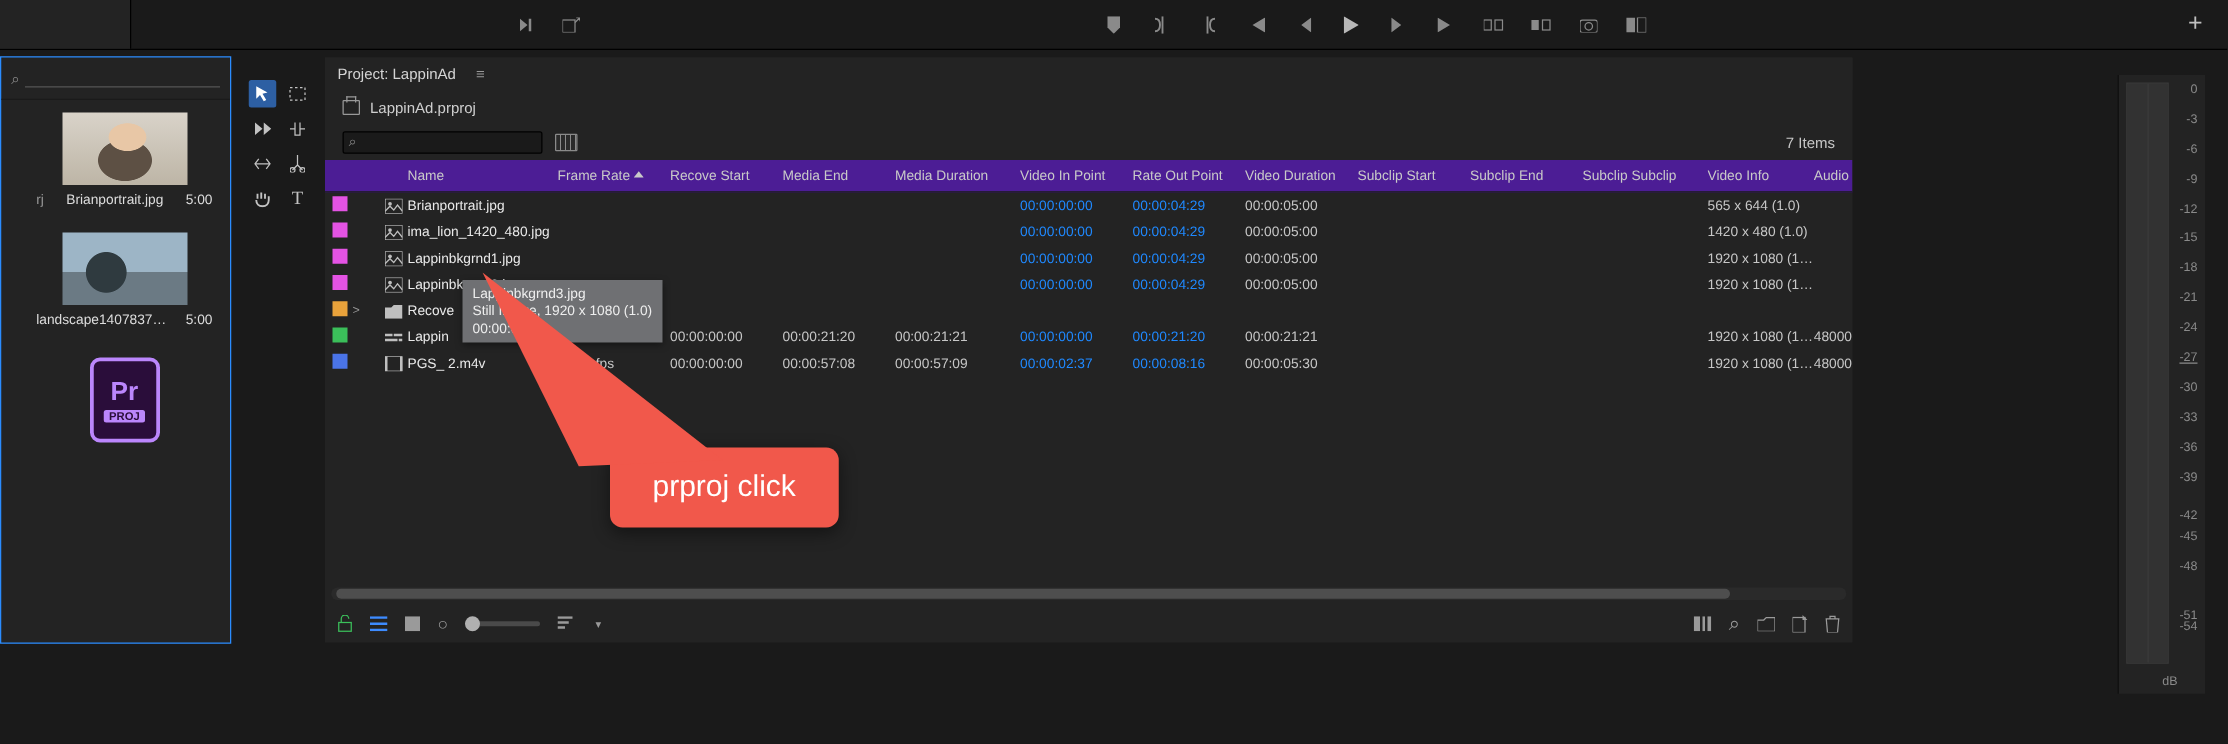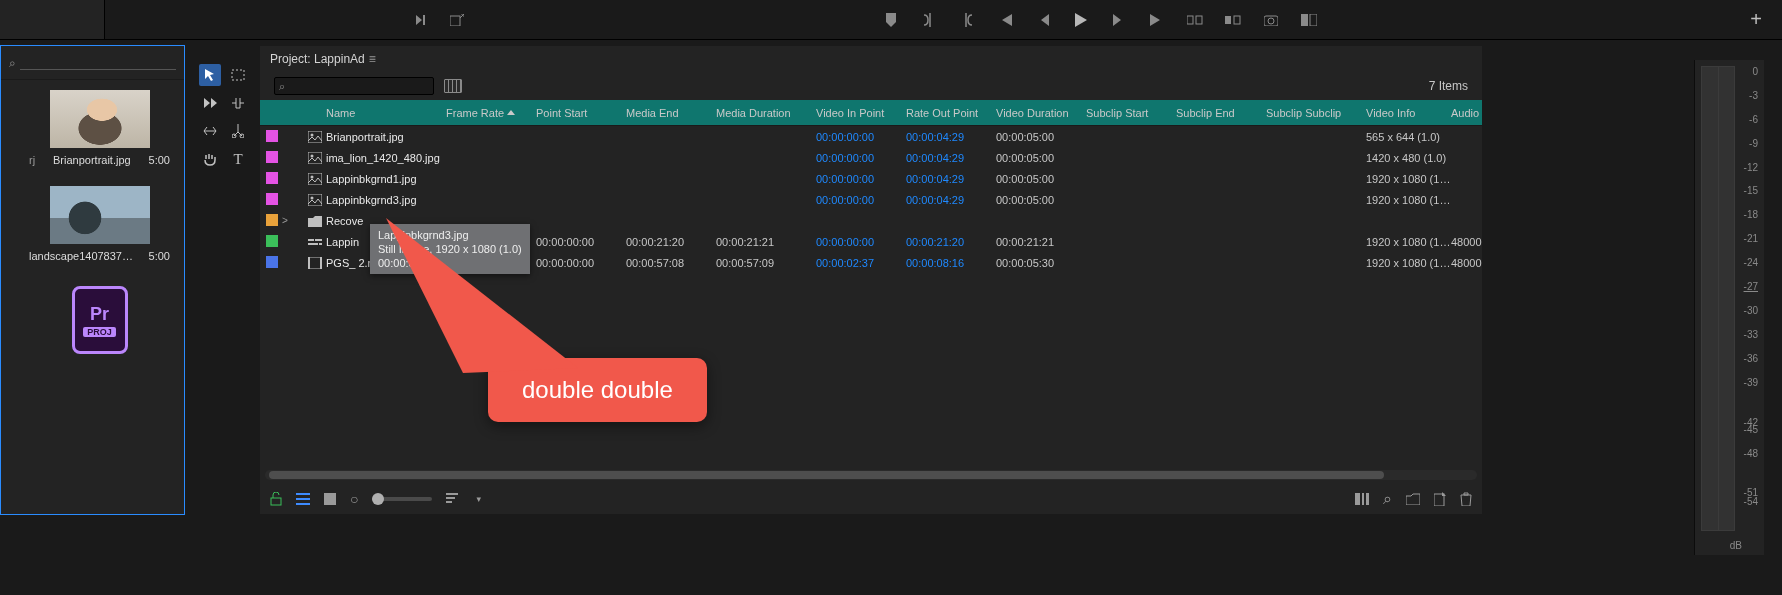--- a/index.html
+++ b/index.html
@@ -62,21 +62,21 @@
   .folder-thumb::before {
     content: ""; position: absolute; top: -10px; left: 0;
     width: 30px; height: 12px; background: #29abe2; border-radius: 3px 3px 0 0;
   }
   .pr-thumb {
     width: 56px; height: 68px; margin: 8px auto; border: 3px solid #bb86fc;
     border-radius: 8px; background: #2a0d3a; display: flex; flex-direction: column;
     align-items: center; justify-content: center; color: #bb86fc; font-weight: 700;
     position: relative;
   }
-  .pr-thumb .pr { font-size: 18px; }
+  .pr-thumb .pr { font-size: 21px; }
   .pr-thumb .proj { background: #bb86fc; color: #2a0d3a; font-size: 9px; padding: 0 4px; margin-top: 2px; border-radius: 2px;}
   .lp-label { font-size: 11px; text-align: center; color: #ddd; white-space: nowrap; overflow: hidden; text-overflow: ellipsis; }
   .lp-row { display: flex; justify-content: space-between; font-size: 11px; color: #ddd; padding: 0 4px 8px 4px; }
   .lp-row .name { white-space: nowrap; overflow: hidden; text-overflow: ellipsis; max-width: 110px;}
   .portrait-thumb {
     background: radial-gradient(ellipse at 52% 34%, #e8c7a6 0 20%, transparent 21%),
                 radial-gradient(ellipse at 50% 66%, #5d5044 0 30%, transparent 31%),
                 linear-gradient(#d9d3c9,#bdb5a6);
   }
   .landscape-thumb {
@@ -96,21 +96,21 @@
     color: #c2c2c2; font-size: 14px;
   }
   .tool.sel { background: #2d5fa3; border-radius: 2px; color: #fff; }
 
   
   .project-panel {
     position: absolute; left: 260px; top: 46px; width: 1222px; height: 468px;
     background: #232323;
   }
   .pp-tab {
-    height: 26px; display: flex; align-items: center; padding-left: 10px; gap: 4px;
+    height: 26px; display: flex; align-items: center; padding-left: 10px; gap: 16px;
     background: #232323; color: #d4d4d4;
   }
   .pp-tab .menu { color: #999; }
   .pp-crumb {
     height: 28px; display: flex; align-items: center; padding-left: 14px; gap: 8px;
     color: #cfcfcf;
   }
   .pp-crumb .bin-ico { width: 14px; height: 12px; border: 1px solid #999; border-radius: 1px; position: relative;}
   .pp-crumb .bin-ico::before { content:""; position:absolute; top:-4px; left:2px; width:6px; height:4px; border:1px solid #999; border-bottom:none;}
   .pp-search-row {
@@ -157,21 +157,21 @@
       100px  
       85px   
       45px;  
     align-items: center;
     height: 21px;
     font-size: 11px;
   }
   .grid-header {
     color: #c9c9c9; font-size: 11px; border-bottom: 1px solid #1a1a1a;
     height: 26px;
-    background:#0f766e;
+    background:#4c1d95;
   }
   .grid-header > div { white-space: nowrap; overflow: hidden; text-overflow: ellipsis; padding-right:4px;}
   .cell { white-space: nowrap; overflow: hidden; text-overflow: ellipsis; color: #c7c7c7; }
   .blue { color: #1f89ff; }
   .chip { width: 12px; height: 12px; margin-left: 6px; }
   .name-cell { color:#e9e9e9; }
   .caret { color:#999; font-size:10px; }
   .iconcell svg, .iconcell .glyph { display:block; margin:auto;}
 
   .tooltip {
@@ -403,20 +403,24 @@
     </div>
   <div class="tool">
       <span style="font-family:serif;font-size:15px">T</span>
     </div>
 </div>
 
 <div class="project-panel">
   <div class="pp-tab">
     <span><span>Project: </span><span>LappinAd</span></span>
     <span class="menu">≡</span>
+  </div>
+  <div class="pp-crumb">
+    <span class="bin-ico"></span>
+    <span>LappinAd.prproj</span>
   </div>
   <div class="pp-search-row">
     <div class="srch">
       <span class="srch-wrap">
         <span class="mag">⌕</span>
         <input style="">
       </span>
       <span class="newbin"></span>
     </div>
     <span class="items">7 Items</span>
@@ -424,21 +428,21 @@
 
   <div class="grid">
     <div class="grid-header">
       <div></div>
         <div></div>
         <div></div>
       <div>Name</div>
       <div><span>Frame Rate</span> <svg style="display:inline" width="8" height="8">
             <path d="M0 6l4-5 4 5z" fill="#c9c9c9"></path>
           </svg></div>
-      <div>Point Start</div>
+      <div>Recove Start</div>
       <div>Media End</div>
       <div>Media Duration</div>
       <div>Video In Point</div>
       <div>Rate Out Point</div>
       <div>Video Duration</div>
       <div>Subclip Start</div>
       <div>Subclip End</div>
       <div>Subclip Subclip</div>
       <div>Video Info</div>
       <div>Audio I</div>
@@ -680,21 +684,21 @@
 <div class="tooltip">
   <div>Lappinbkgrnd3.jpg</div>
   <div>Still Image, 1920 x 1080 (1.0)</div>
   <div>00:00:05:00</div>
 </div>
 
 <div class="callout">
   <svg class="arrow2" width="220" height="160">
     <polygon points="8,0 200,150 85,155" fill="#f1584b"></polygon>
   </svg>
-  <span>double double</span>
+  <span>prproj click</span>
 </div>
 
 <div class="audio-meter">
   <div class="bars">
     <div></div>
       <div></div>
   </div>
   <div class="scale" id="meter-scale">
       <div style="top: 6px;">0</div>
       <div style="top: 29.8889px;">-3</div>
@@ -703,20 +707,20 @@
       <div style="top: 101.556px;">-12</div>
       <div style="top: 125.444px;">-15</div>
       <div style="top: 149.333px;">-18</div>
       <div style="top: 173.222px;">-21</div>
       <div style="top: 197.111px;">-24</div>
       <div style="top: 221px; text-decoration: underline;">-27</div>
       <div style="top: 244.889px;">-30</div>
       <div style="top: 268.778px;">-33</div>
       <div style="top: 292.667px;">-36</div>
       <div style="top: 316.556px;">-39</div>
-      <div style="top: 357px;">-42</div>
+      <div style="top: 347px;">-42</div>
       <div style="top: 364.333px;">-45</div>
       <div style="top: 388.222px;">-48</div>
       <div style="top: 427px;">-51</div>
       <div style="top: 436px;">-54</div>
     </div>
   <div class="dblabel">dB</div>
 </div>
 
 </body></html>

